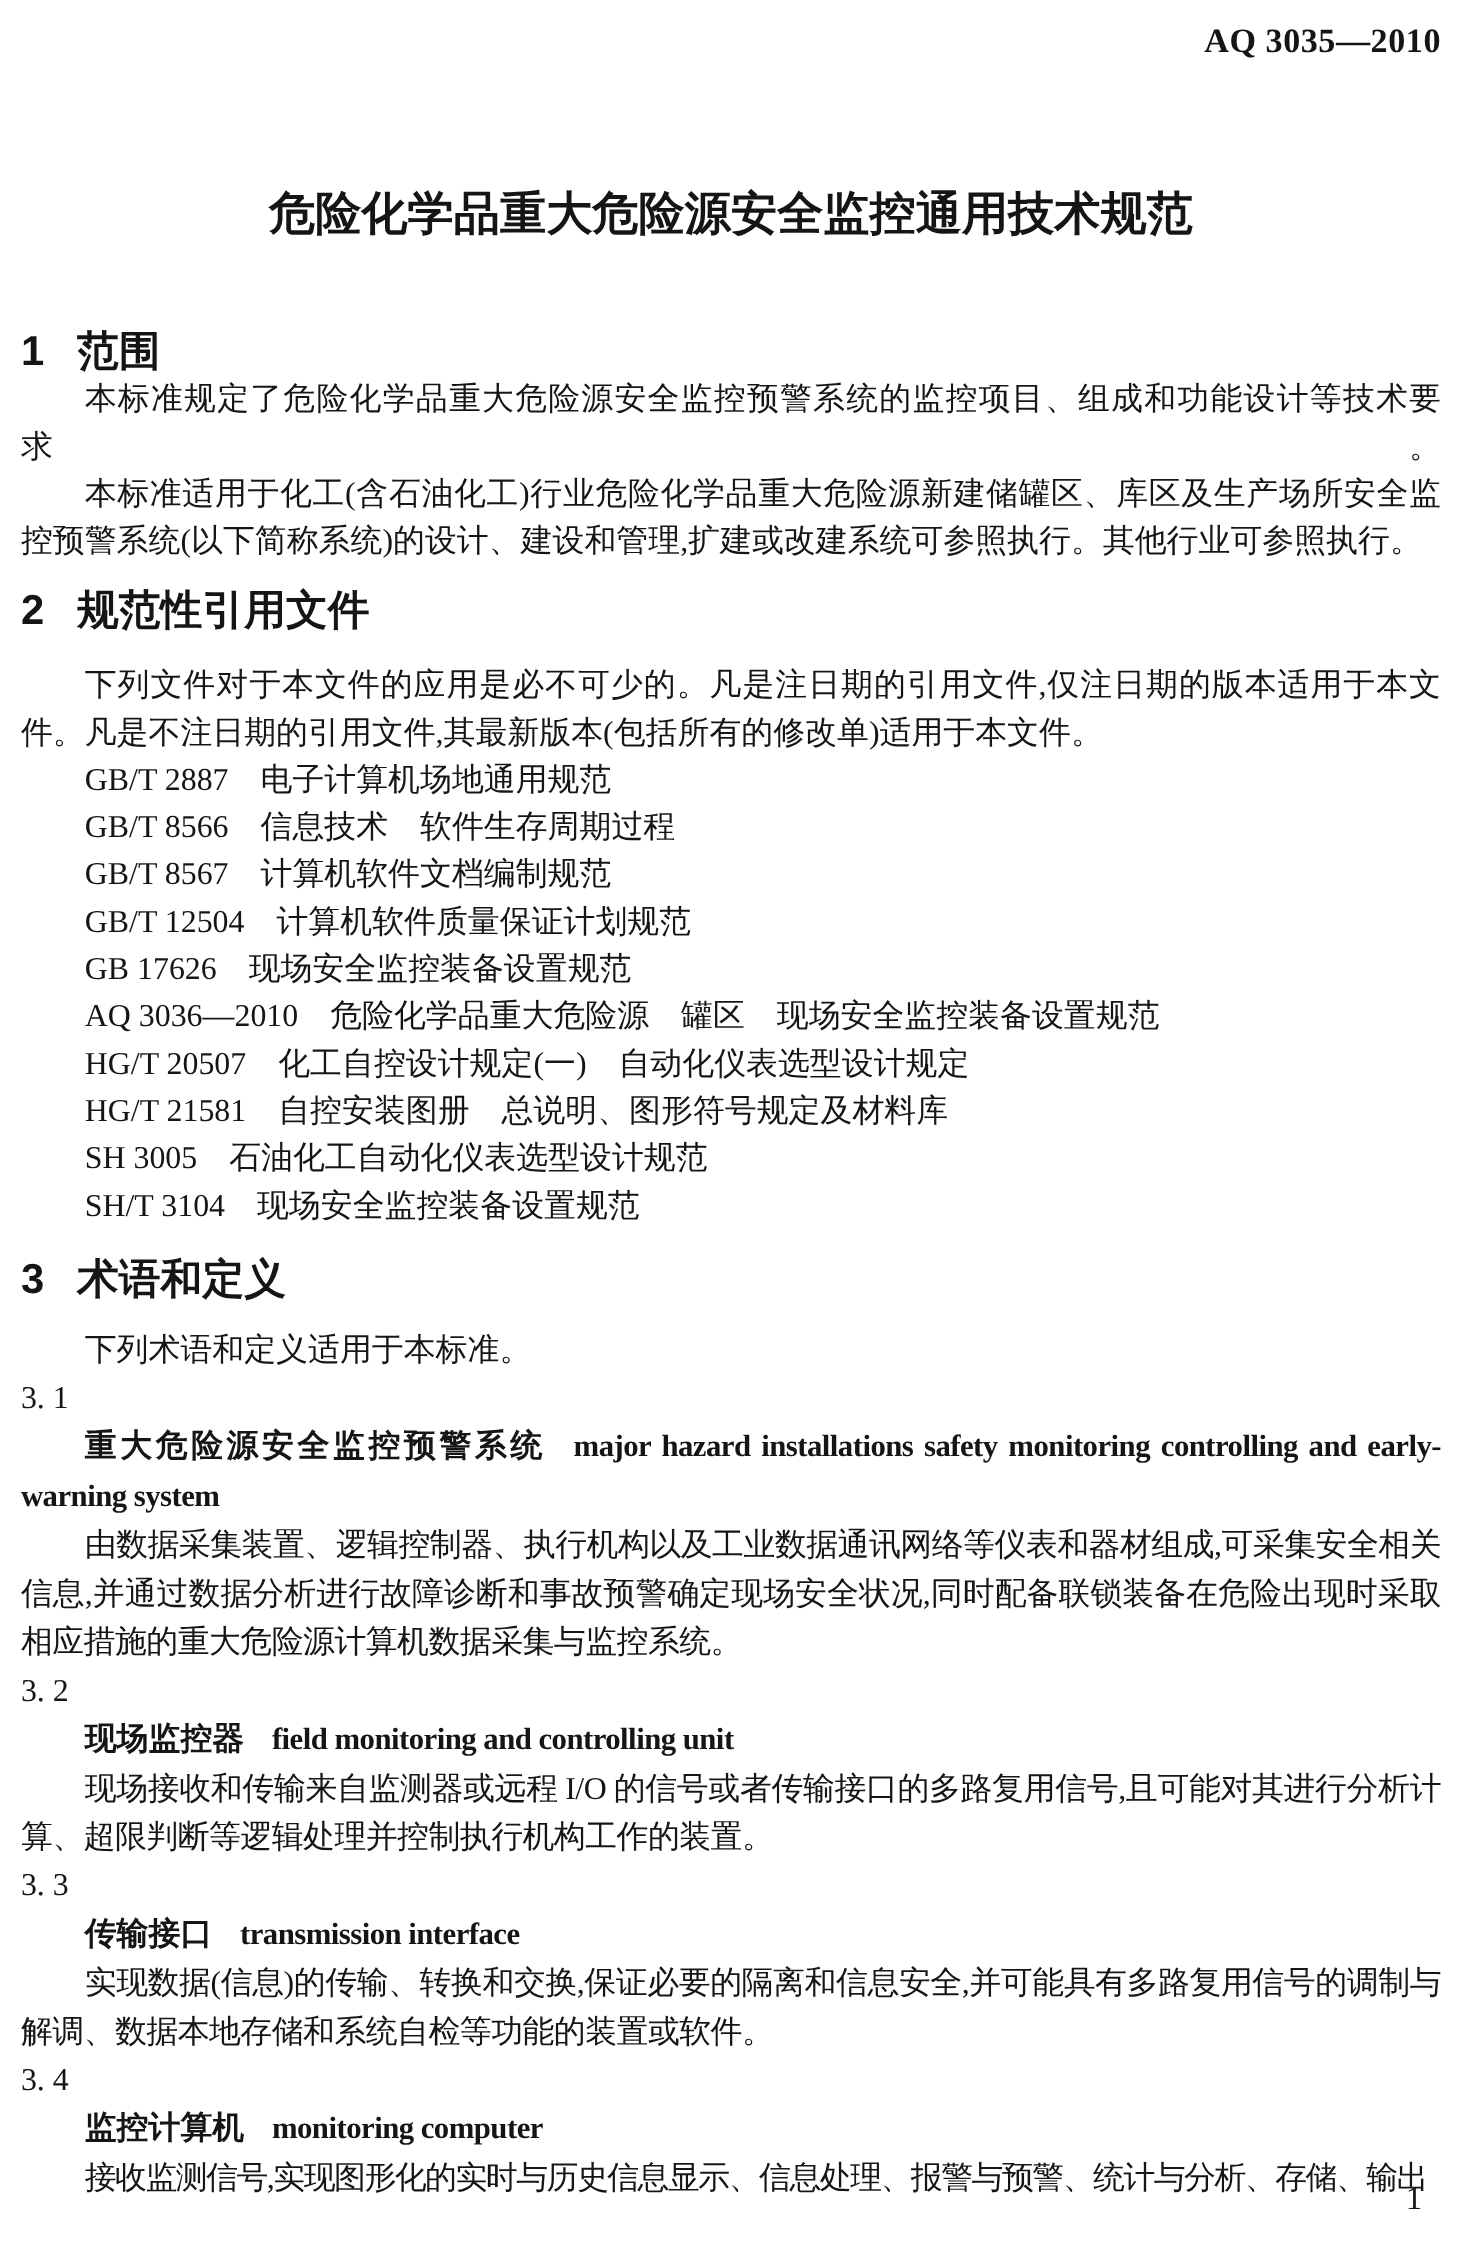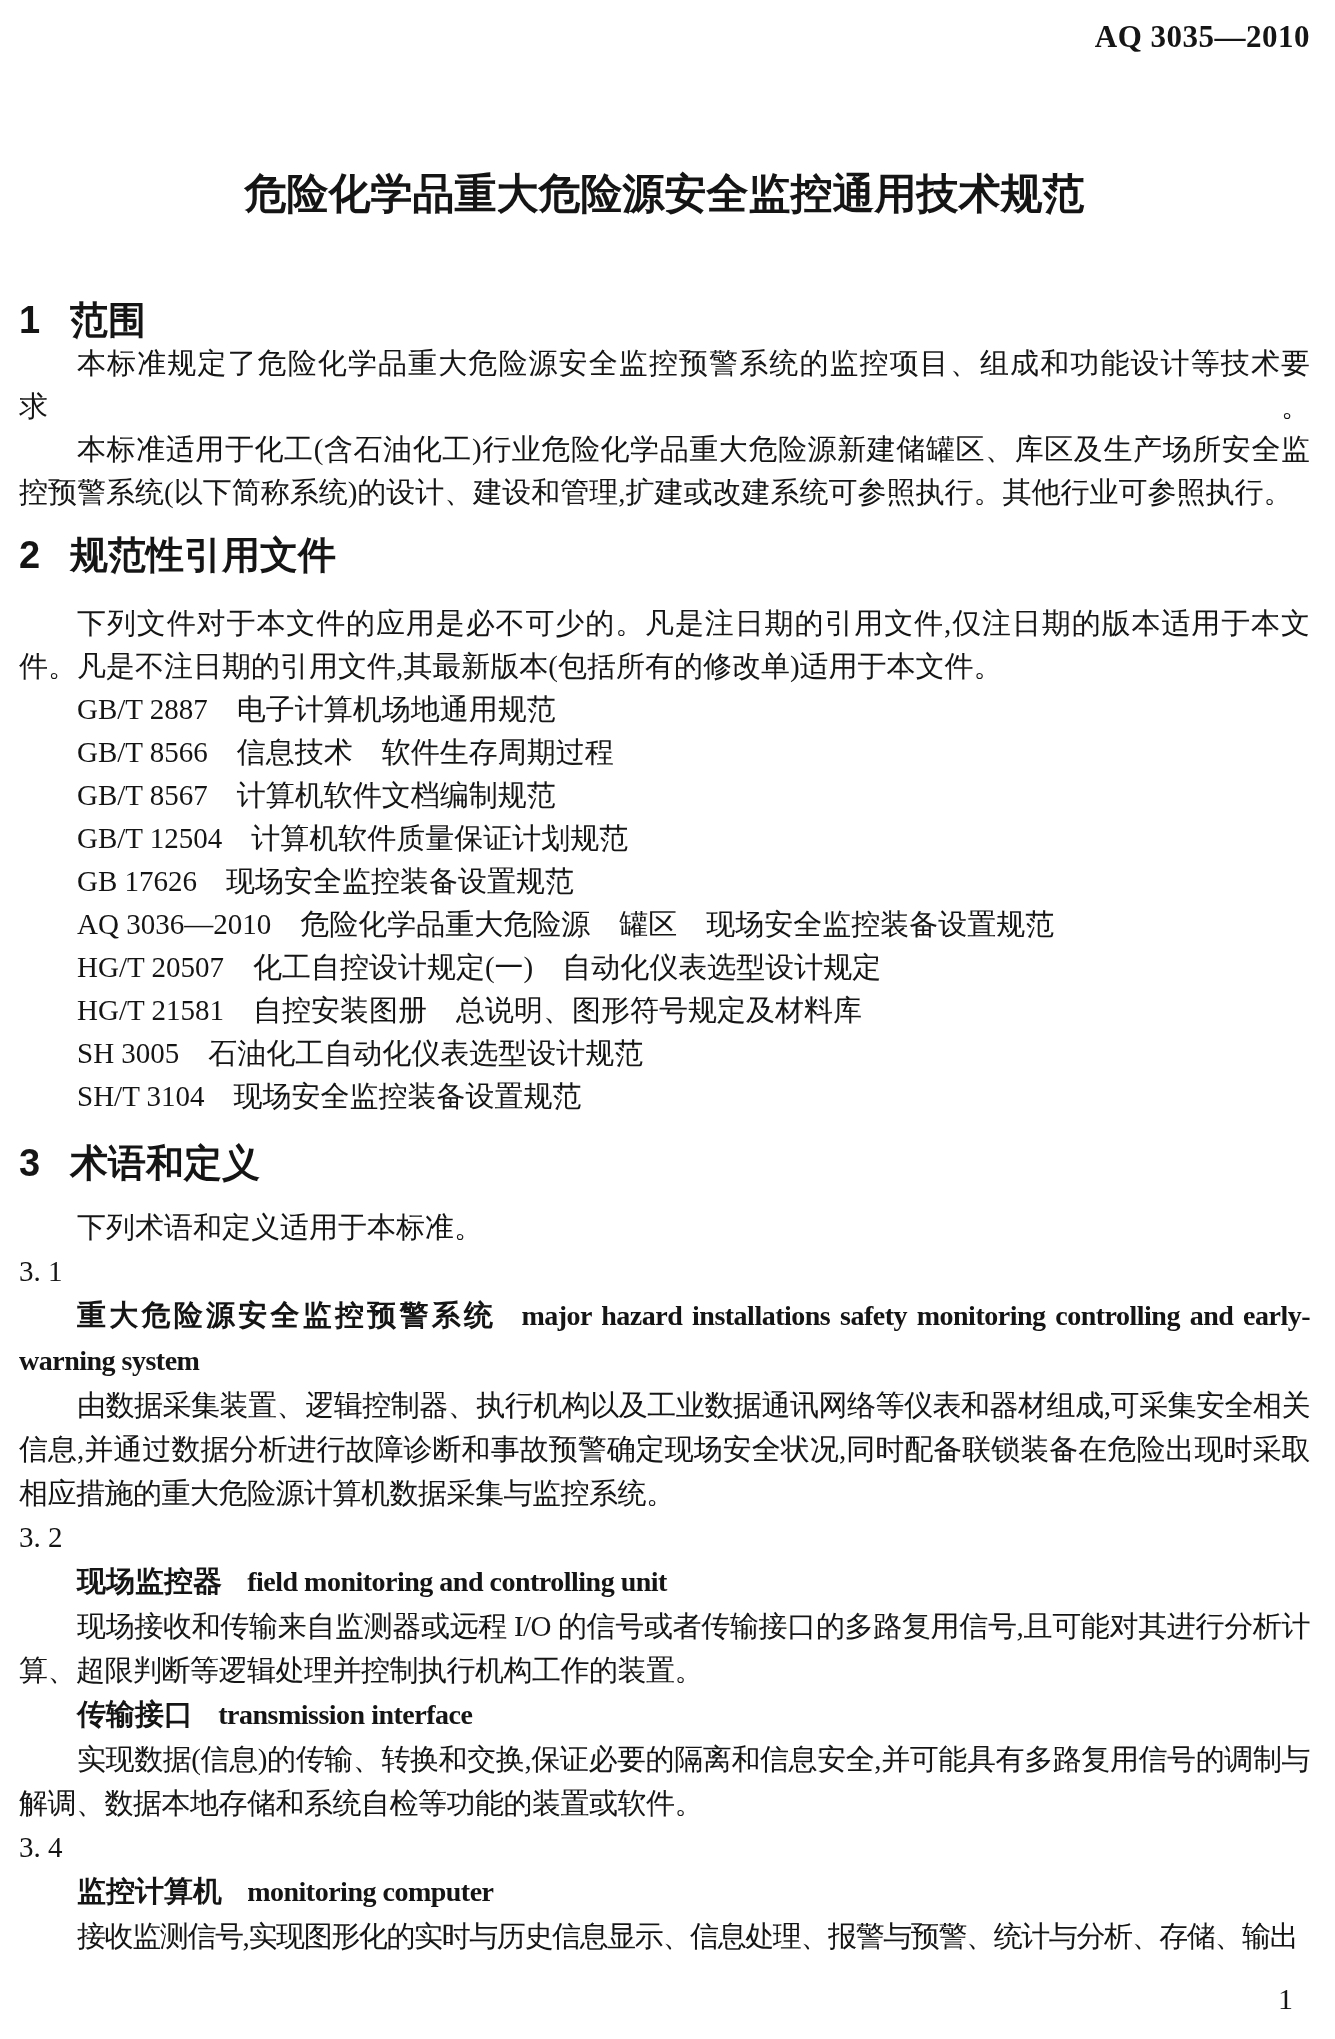--- a/index.html
+++ b/index.html
@@ -145,20 +145,21 @@
     <p class="body term-def">由数据采集装置、逻辑控制器、执行机构以及工业数据通讯网络等仪表和器材组成,可采集安全相关信息,并通过数据分析进行故障诊断和事故预警确定现场安全状况,同时配备联锁装备在危险出现时采取相应措施的重大危险源计算机数据采集与监控系统。</p>
   </div>
 
   <div class="term-item">
     <p class="term-num">3. 2</p>
     <p class="term-line"><b class="term-zh">现场监控器</b><b class="term-en">field monitoring and controlling unit</b></p>
     <p class="body term-def">现场接收和传输来自监测器或远程 I/O 的信号或者传输接口的多路复用信号,且可能对其进行分析计算、超限判断等逻辑处理并控制执行机构工作的装置。</p>
   </div>
 
   <div class="term-item">
+    <p class="term-num">3. 3</p>
     <p class="term-line"><b class="term-zh">传输接口</b><b class="term-en">transmission interface</b></p>
     <p class="body term-def">实现数据(信息)的传输、转换和交换,保证必要的隔离和信息安全,并可能具有多路复用信号的调制与解调、数据本地存储和系统自检等功能的装置或软件。</p>
   </div>
 
   <div class="term-item">
     <p class="term-num">3. 4</p>
     <p class="term-line"><b class="term-zh">监控计算机</b><b class="term-en">monitoring computer</b></p>
     <p class="body term-def">接收监测信号,实现图形化的实时与历史信息显示、信息处理、报警与预警、统计与分析、存储、输出</p>
   </div>
 </div>

